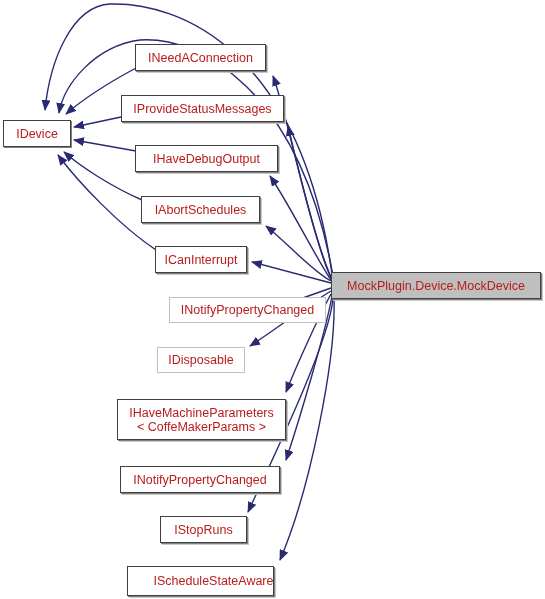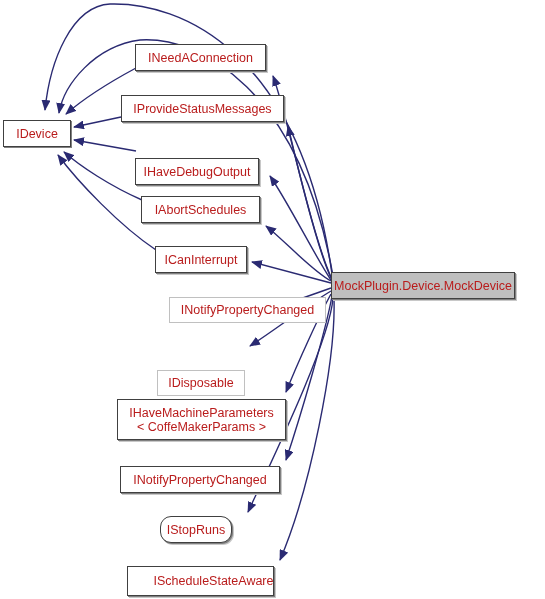--- a/index.html
+++ b/index.html
@@ -46,25 +46,25 @@
         <path d="M 331,294 C 320,314 298,362 286,392" marker-end="url(#ah)"></path>
         <path d="M 332,296 C 326,330 300,418 286,460" marker-end="url(#ah)"></path>
         <path d="M 333,298 C 330,340 276,452 248,512" marker-end="url(#ah)"></path>
         <path d="M 334,299 C 336,360 310,490 280,560" marker-end="url(#ah)"></path>
       </g>
   </svg>
 
   <div class="node root" style="left: 3px; top: 120px; width: 68px; height: 27px;">IDevice</div>
   <div class="node solid" style="left: 135px; top: 44px; width: 131px; height: 27px;">INeedAConnection</div>
   <div class="node solid" style="left: 121px; top: 95px; width: 163px; height: 27px;">IProvideStatusMessages</div>
-  <div class="node solid" style="left: 135px; top: 145px; width: 124px; height: 27px; margin-top: 13px;">IHaveDebugOutput</div>
+  <div class="node solid" style="left: 135px; top: 145px; width: 143px; height: 27px;">IHaveDebugOutput</div>
   <div class="node solid" style="left: 141px; top: 196px; width: 119px; height: 27px;">IAbortSchedules</div>
   <div class="node solid" style="left: 155px; top: 246px; width: 92px; height: 27px;">ICanInterrupt</div>
   <div class="node faint" style="left: 121px; top: 297px; width: 157px; height: 26px; margin-left: 48px;">INotifyPropertyChanged</div>
-  <div class="node faint" style="left: 157px; top: 347px; width: 88px; height: 26px; margin-top: 23px;">IDisposable</div>
+  <div class="node faint" style="left: 157px; top: 347px; width: 88px; height: 26px;">IDisposable</div>
   <div class="node solid" style="left: 117px; top: 399px; width: 169px; height: 41px;">IHaveMachineParameters
 &lt; CoffeMakerParams &gt;</div>
   <div class="node solid" style="left: 120px; top: 466px; width: 160px; height: 27px;">INotifyPropertyChanged</div>
-  <div class="node solid" style="left: 160px; top: 516px; width: 72px; height: 27px; border-radius: 11px;">IStopRuns</div>
+  <div class="node solid" style="left: 160px; top: 516px; width: 87px; height: 27px;">IStopRuns</div>
   <div class="node solid" style="left: 127px; top: 566px; width: 147px; height: 30px; padding-left: 26px;">IScheduleStateAware</div>
-  <div class="node target" style="left: 331px; top: 272px; width: 184px; height: 27px;">MockPlugin.Device.MockDevice</div>
+  <div class="node target" style="left: 331px; top: 272px; width: 210px; height: 27px;">MockPlugin.Device.MockDevice</div>
 
 </div>
 
 </body></html>

